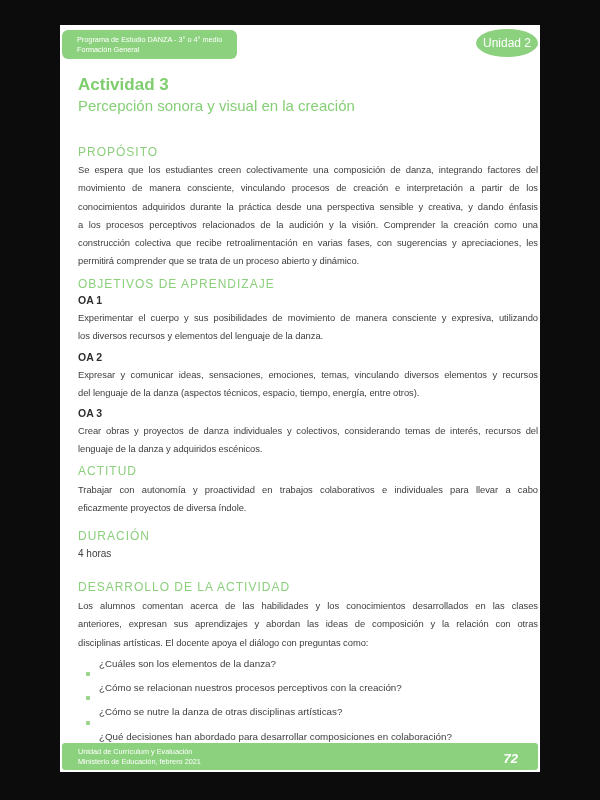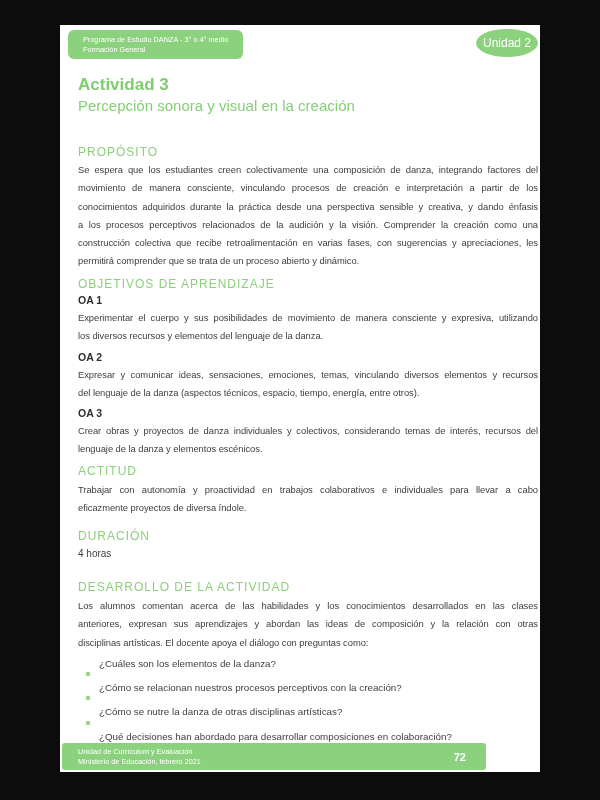--- a/index.html
+++ b/index.html
@@ -8,21 +8,21 @@
     background:#0c0c0c;
     font-family:"Liberation Sans", sans-serif;
     position:relative;overflow:hidden;
   }
   .page{
     position:absolute;left:60px;top:25px;width:480px;height:747px;
     background:#ffffff;
   }
   
   .hdr-box{
-    position:absolute;left:8px;top:5px;width:175px;height:29px;
+    position:absolute;left:2px;top:5px;width:175px;height:29px;
     background:#8CD17E;border-radius:6px;
     color:#ffffff;font-size:7.3px;line-height:10px;
     padding:5px 0 0 15px;box-sizing:border-box;
   }
   .unit-badge{
     position:absolute;left:416px;top:4px;width:62px;height:28px;
     background:#8CD17E;border-radius:50%;
     color:#ffffff;font-size:12px;
     display:flex;align-items:center;justify-content:center;
   }
@@ -42,31 +42,31 @@
   .oa-label{color:#2e2e2e;font-size:10.5px;font-weight:bold;line-height:14px;}
   .plain-val{color:#404040;font-size:10px;line-height:14px;}
   .q-item{display:flex;align-items:flex-end;height:24.2px;}
   .q-marker{
     width:4px;height:4px;background:#9AD48B;border-radius:1px;
     margin:8px 9px 0 8px;flex:0 0 auto;
   }
   .q-text{color:#404040;font-size:9.8px;line-height:24.2px;}
   
   .footer-bar{
-    position:absolute;left:2px;top:718px;width:424px;height:27px;
+    position:absolute;left:2px;top:718px;width:476px;height:27px;
     background:#8CD17E;border-radius:3px;
     box-sizing:border-box;
   }
   .footer-text{
     position:absolute;left:16px;top:4px;
     color:#ffffff;font-size:7.3px;line-height:9.5px;
   }
   .footer-page{
     position:absolute;right:20px;top:8px;
-    color:#ffffff;font-size:11px;font-weight:bold;
+    color:#ffffff;font-size:13px;font-weight:bold;font-style:italic;
   }
 </style>
 </head>
 <body>
 
 <div class="page">
 
   <div class="hdr-box">
     <div>Programa de Estudio DANZA - 3° o 4° medio</div>
     <div>Formación General</div>
@@ -110,21 +110,21 @@
   <div class="sec para" style="top:341px">
     <div class="jl">Expresar y comunicar ideas, sensaciones, emociones, temas, vinculando diversos elementos y recursos</div>
     <div class="jl end">del lenguaje de la danza (aspectos técnicos, espacio, tiempo, energía, entre otros).</div>
   </div>
 
   <div class="sec" style="top:381px">
     <div class="oa-label">OA 3</div>
   </div>
   <div class="sec para" style="top:397px">
     <div class="jl">Crear obras y proyectos de danza individuales y colectivos, considerando temas de interés, recursos del</div>
-    <div class="jl end">lenguaje de la danza y elementos escénicos.</div>
+    <div class="jl end">lenguaje de la danza y adquiridos escénicos.</div>
   </div>
 
   <div class="sec" style="top:440px">
     <div class="sec-h">ACTITUD</div>
   </div>
   <div class="sec para" style="top:456px">
     <div class="jl">Trabajar con autonomía y proactividad en trabajos colaborativos e individuales para llevar a cabo</div>
     <div class="jl end">eficazmente proyectos de diversa índole.</div>
   </div>
 

